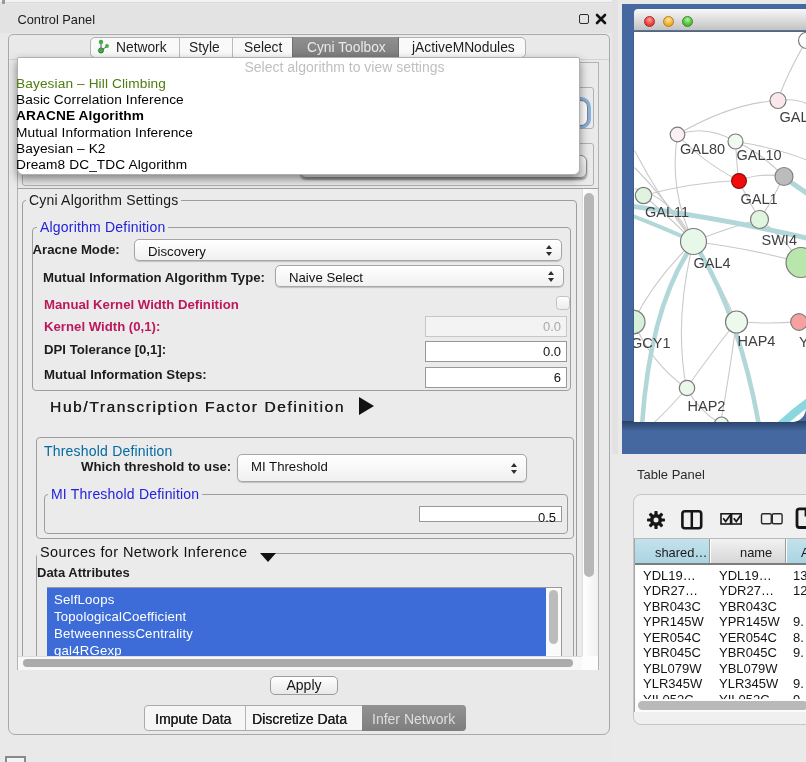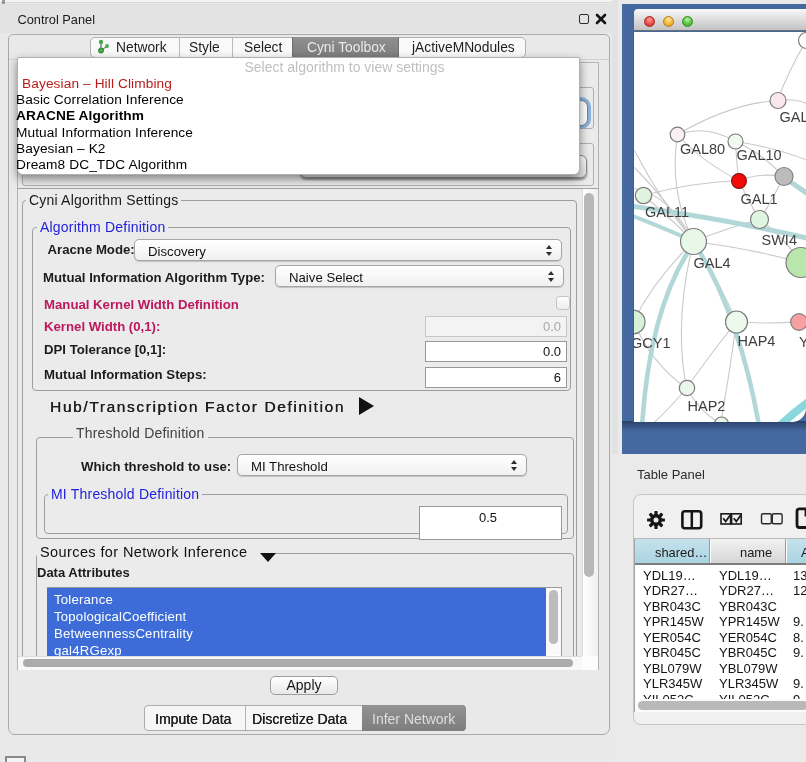--- a/index.html
+++ b/index.html
@@ -64,21 +64,21 @@
 
 <div class="abs" style="left:17.5px;top:189px;width:563.5px;height:467px;overflow:hidden;background:#ebebeb;" id="scrollc">
  <div style="position:relative;width:100%;height:100%;">
 
   <div class="group" style="left:4.5px;top:10.5px;width:555px;height:470px;"></div>
   <div class="gtitle" style="left:8.5px;top:3px;color:#1a1a1a;background:#ebebeb;">Cyni Algorithm Settings</div>
 
   <div class="group" style="left:14.5px;top:37.5px;width:539px;height:164px;"></div>
   <div class="gtitle" style="left:19.5px;top:30px;color:#2222dd;background:#ebebeb;">Algorithm Definition</div>
 
-  <div class="lbl" style="left:30px;top:53px;">Aracne Mode:</div>
+  <div class="lbl" style="left:15px;top:53px;">Aracne Mode:</div>
   <div class="combo" style="left:116.5px;top:50px;width:428px;height:22px;">
         <span class="ct">Discovery</span>
         <span class="arr"></span>
       </div>
   <div class="lbl" style="left:25.5px;top:81px;">Mutual Information Algorithm Type:</div>
   <div class="combo" style="left:257.5px;top:76px;width:289px;height:22px;">
         <span class="ct">Naive Select</span>
         <span class="arr"></span>
       </div>
 
@@ -91,39 +91,39 @@
   <div class="lbl" style="left:26.5px;top:153px;">DPI Tolerance [0,1]:</div>
   <div class="field" style="left:407.5px;top:152px;width:142px;height:21px;line-height:19px;">0.0</div>
 
   <div class="lbl" style="left:26.5px;top:178px;">Mutual Information Steps:</div>
   <div class="field" style="left:407.5px;top:178px;width:142px;height:21px;line-height:19px;">6</div>
 
   <div class="lbl" style="left:32.5px;top:209px;font-size:15.5px;font-weight:normal;letter-spacing:1.6px;color:#1e1e1e;text-shadow:0.35px 0 0 #1e1e1e;">Hub/Transcription Factor Definition</div>
   <div class="abs" style="left:341.5px;top:208px;width:0;height:0;border-top:9px solid transparent;border-bottom:9px solid transparent;border-left:15px solid #111;"></div>
 
   <div class="group" style="left:18.5px;top:247.5px;width:538px;height:102px;"></div>
-  <div class="gtitle" style="left:23.5px;top:236px;color:#404040;background:#ebebeb;margin-left:32px;">Threshold Definition</div>
+  <div class="gtitle" style="left:23.5px;top:254px;color:#0369a1;background:#ebebeb;">Threshold Definition</div>
   <div class="lbl" style="left:63.5px;top:270px;">Which threshold to use:</div>
-  <div class="combo" style="left:219.5px;top:265px;width:290px;height:22px;">
+  <div class="combo" style="left:219.5px;top:265px;width:290px;height:28px;">
         <span class="ct">MI Threshold</span>
         <span class="arr"></span>
       </div>
 
   <div class="group" style="left:26.5px;top:304.5px;width:524px;height:40px;"></div>
   <div class="gtitle" style="left:30.5px;top:297px;color:#2222dd;background:#ebebeb;text-align:right;">MI Threshold Definition</div>
-  <div class="field" style="left:401.5px;top:317px;width:143px;height:34px;line-height:22px;text-align:center;">0.5</div>
+  <div class="field" style="left:401.5px;top:317px;width:143px;height:16px;line-height:22px;">0.5</div>
 
   <div class="group" style="left:18.5px;top:363.5px;width:538px;height:110px;"></div>
   <div class="gtitle" style="left:19.5px;top:355px;color:#111;background:#ebebeb;font-size:14.5px;letter-spacing:0.4px;padding-right:26px;">Sources for Network Inference</div>
   <div class="abs" style="left:242.5px;top:363.5px;width:0;height:0;border-left:8.5px solid transparent;border-right:8.5px solid transparent;border-top:9.5px solid #111;"></div>
   <div class="lbl" style="left:19.5px;top:376px;font-size:13px;">Data Attributes</div>
 
   <div class="abs" style="left:29px;top:398px;width:515px;height:69.5px;background:#fff;border:1px solid #999;"></div>
   <div class="abs" style="left:29.5px;top:398.5px;width:498.5px;height:68.5px;background:#3d6cd8;"></div>
-  <div class="abs" style="left:36.5px;top:402.7px;font-size:13.2px;letter-spacing:0.2px;color:#fff;">Tolerance</div>
+  <div class="abs" style="left:36.5px;top:402.7px;font-size:13.2px;letter-spacing:0.2px;color:#fff;">SelfLoops</div>
   <div class="abs" style="left:36.5px;top:419.7px;font-size:13.2px;letter-spacing:0.2px;color:#fff;">TopologicalCoefficient</div>
   <div class="abs" style="left:36.5px;top:436.7px;font-size:13.2px;letter-spacing:0.2px;color:#fff;">BetweennessCentrality</div>
   <div class="abs" style="left:36.5px;top:453.7px;font-size:13.2px;letter-spacing:0.2px;color:#fff;">gal4RGexp</div>
   <div class="abs" style="left:528px;top:399px;width:15px;height:67px;background:#fafafa;"></div>
   <div class="abs" style="left:531.5px;top:401px;width:9px;height:54px;background:#bcbcbc;border-radius:4.5px;"></div>
  </div>
 </div>
 
 <div class="abs" style="left:581.5px;top:189px;width:16px;height:467px;background:linear-gradient(90deg,#ffffff,#f0f0f0);border-left:1px solid #dcdcdc;"></div>
 <div class="abs" style="left:584px;top:193px;width:10px;height:384px;background:#b7b7b7;border-radius:5px;"></div>
@@ -138,21 +138,21 @@
 <div class="abs" style="left:244.5px;top:706px;width:1px;height:24px;background:#b5b5b5;"></div>
 <div class="abs" style="left:361.5px;top:705px;width:104px;height:26px;background:linear-gradient(#929292,#7e7e7e);border-radius:0 4px 4px 0;"></div>
 <div class="seg" style="left:155px;top:711px;font-size:14px;text-shadow:0.3px 0 0 #1e1e1e;">Impute Data</div>
 <div class="seg" style="left:252px;top:711px;font-size:14px;text-shadow:0.3px 0 0 #1e1e1e;">Discretize Data</div>
 <div class="seg" style="left:372px;top:711px;font-size:14px;color:#dedede;">Infer Network</div>
 
 <div class="abs" style="left:5px;top:756px;width:21px;height:10px;border:2px solid #8a8a8a;background:#f4f4f4;"></div>
 
 <div class="abs" style="left:17px;top:57px;width:563px;height:118px;background:#ffffff;border:1px solid #b0b0b0;border-radius:2px 2px 6px 6px;box-shadow:0 4px 10px rgba(0,0,0,0.45);"></div>
 <div class="abs" style="left:17px;top:59px;width:655px;text-align:center;font-size:14px;color:#bfbfbf;">Select algorithm to view settings</div>
-<div class="abs" style="left:22px;top:76px;font-size:13.7px;letter-spacing:0.1px;color:#b91c1c;">Bayesian – Hill Climbing</div>
+<div class="abs" style="left:16px;top:76px;font-size:13.7px;letter-spacing:0.1px;color:#4d7c0f;">Bayesian – Hill Climbing</div>
 <div class="abs" style="left:16px;top:92px;font-size:13.7px;letter-spacing:0.1px;color:#000;">Basic Correlation Inference</div>
 <div class="abs" style="left:16px;top:108px;font-size:13.7px;letter-spacing:0.1px;color:#000;font-weight:bold;">ARACNE Algorithm</div>
 <div class="abs" style="left:16px;top:124.5px;font-size:13.7px;letter-spacing:0.1px;color:#000;">Mutual Information Inference</div>
 <div class="abs" style="left:16px;top:140.5px;font-size:13.7px;letter-spacing:0.1px;color:#000;">Bayesian – K2</div>
 <div class="abs" style="left:16px;top:156.5px;font-size:13.7px;letter-spacing:0.1px;color:#000;">Dream8 DC_TDC Algorithm</div>
 
 <div class="abs" style="left:612px;top:0;width:194px;height:454px;background:#e9e9e9;"></div>
 <div class="abs" style="left:612px;top:0;width:6px;height:454px;background:#e2e2e2;"></div>
 
 <div class="abs" style="left:622px;top:4px;width:184px;height:450px;background:#44689f;"></div>

